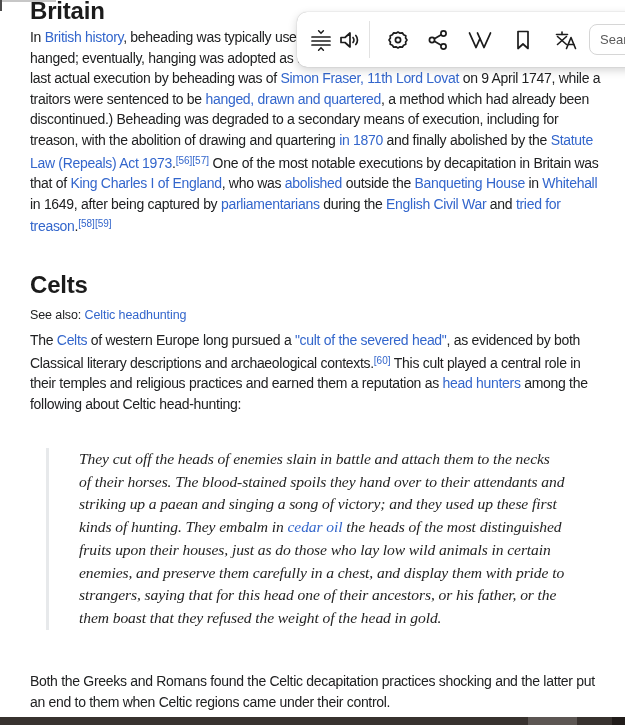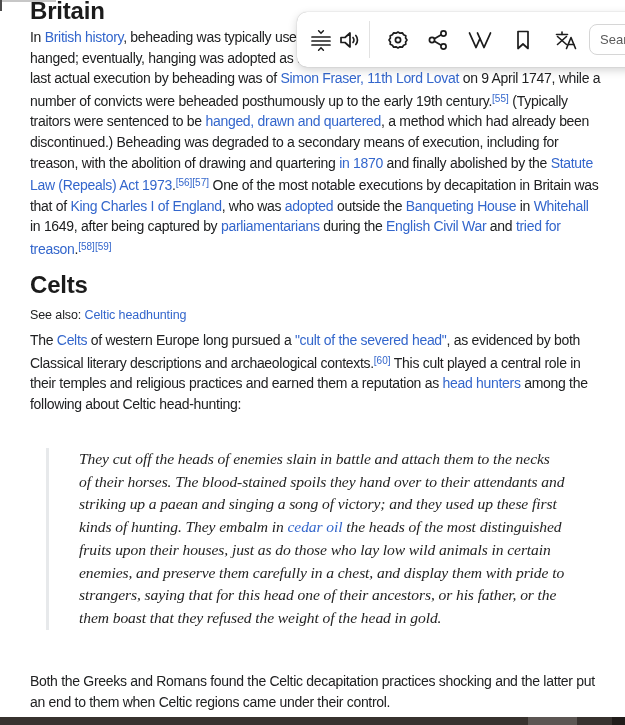--- a/index.html
+++ b/index.html
@@ -61,26 +61,25 @@
 <body>
 
 <div class="top-hline"></div>
 <div class="top-vtick"></div>
 
 <h2 class="sect block" style="top:-3px;">Britain</h2>
 <div class="para block" style="top:27px;width:595px;">
     <div class="tl"><span>In </span><span class="lnk">British history</span><span>, beheading was typically used for noblemen, while commoners would be</span></div>
     <div class="tl"><span>hanged; eventually, hanging was adopted as the standard method of execution. The</span></div>
     <div class="tl"><span>last actual execution by beheading was of </span><span class="lnk">Simon Fraser, 11th Lord Lovat</span><span> on 9 April 1747, while a</span></div>
-    <div class="tl"><span>number of convicts were beheaded posthumously up to the early 19th century.</span><span class="ref">[55]</span><span> (Typically</span></div>
     <div class="tl"><span>traitors were sentenced to be </span><span class="lnk">hanged, drawn and quartered</span><span>, a method which had already been</span></div>
     <div class="tl"><span>discontinued.) Beheading was degraded to a secondary means of execution, including for</span></div>
     <div class="tl"><span>treason, with the abolition of drawing and quartering </span><span class="lnk">in 1870</span><span> and finally abolished by the </span><span class="lnk">Statute</span></div>
     <div class="tl"><span class="lnk">Law (Repeals) Act 1973</span><span>.</span><span class="ref">[56][57]</span><span> One of the most notable executions by decapitation in Britain was</span></div>
-    <div class="tl"><span>that of </span><span class="lnk">King Charles I of England</span><span>, who was </span><span class="lnk">adopted</span><span> outside the </span><span class="lnk">Banqueting House</span><span> in </span><span class="lnk">Whitehall</span></div>
+    <div class="tl"><span>that of </span><span class="lnk">King Charles I of England</span><span>, who was </span><span class="lnk">abolished</span><span> outside the </span><span class="lnk">Banqueting House</span><span> in </span><span class="lnk">Whitehall</span></div>
     <div class="tl"><span>in 1649, after being captured by </span><span class="lnk">parliamentarians</span><span> during the </span><span class="lnk">English Civil War</span><span> and </span><span class="lnk">tried for</span></div>
     <div class="tl"><span class="lnk">treason</span><span>.</span><span class="ref">[58][59]</span></div>
   </div>
 
 <h2 class="sect block" style="top:271px;">Celts</h2>
 <div class="seealso block" style="top:308px;">
   <span>See also: </span><span class="lnk">Celtic headhunting</span>
 </div>
 <div class="para block" style="top:330px;width:595px;">
     <div class="tl"><span>The </span><span class="lnk">Celts</span><span> of western Europe long pursued a </span><span class="lnk">"cult of the severed head"</span><span>, as evidenced by both</span></div>

